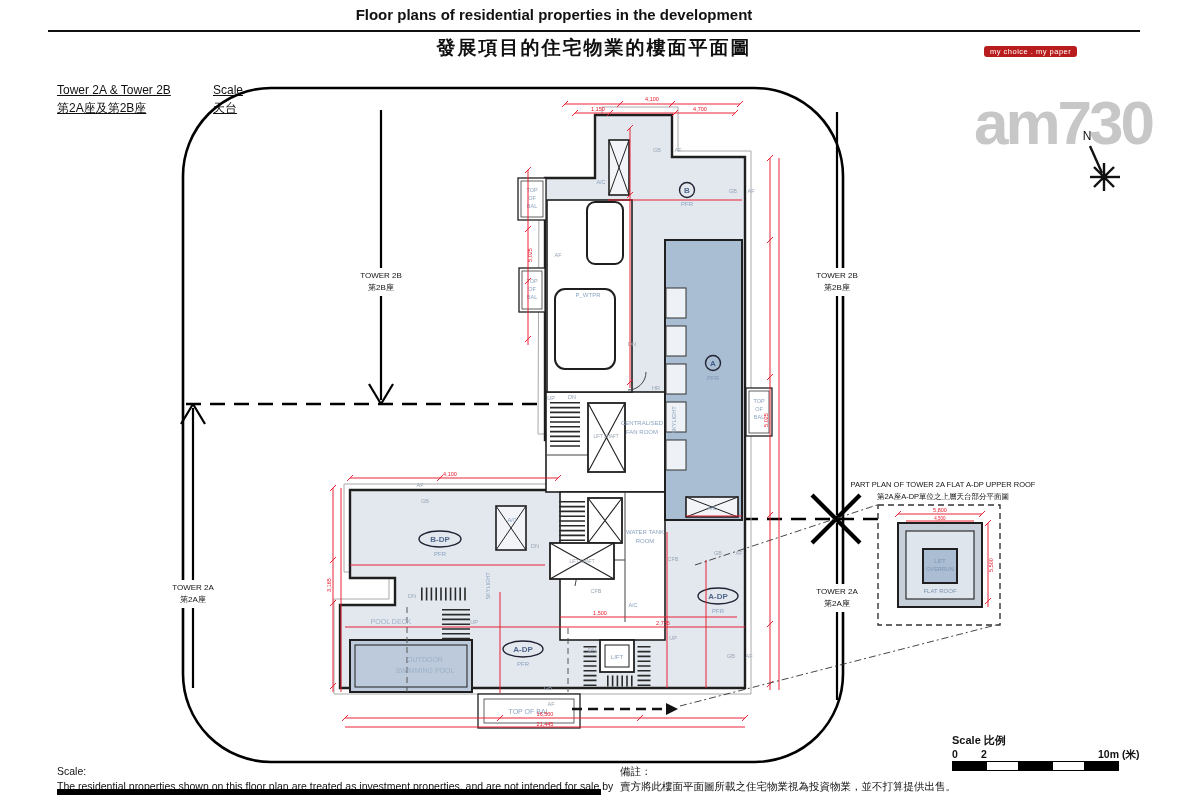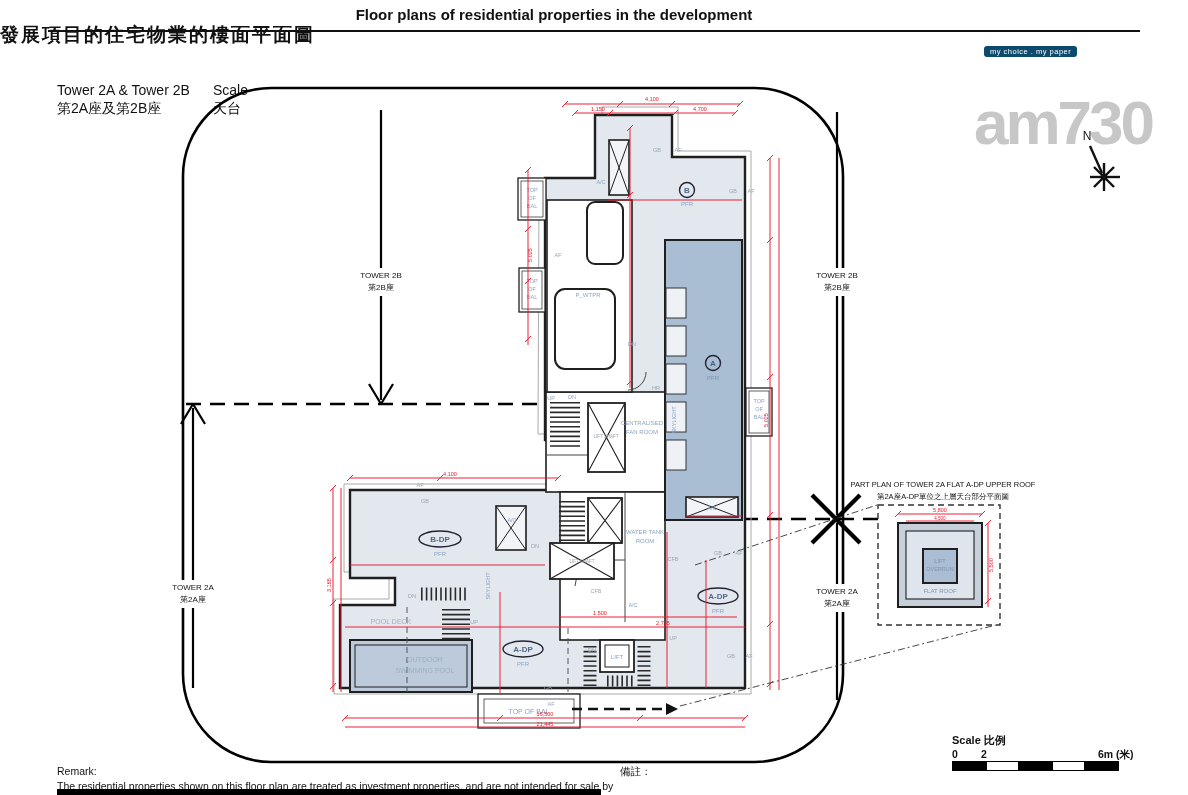--- a/index.html
+++ b/index.html
@@ -3,24 +3,24 @@
 <meta charset="utf-8">
 <style>
   html,body{margin:0;padding:0;}
   body{
     width:1188px;height:795px;position:relative;background:#fff;
     font-family:"Liberation Sans", sans-serif;color:#111;overflow:hidden;
   }
   .abs{position:absolute;}
   .title-en{top:6px;left:0;width:1108px;text-align:center;font-size:15px;font-weight:bold;}
   .title-rule{top:30px;left:48px;width:1092px;height:2px;background:#111;}
-  .title-zh{top:22px;left:0;width:1188px;text-align:left;font-size:19px;font-weight:bold;letter-spacing:2px;}
-  .hdr{font-size:14px;line-height:18px;}
+  .title-zh{top:35px;left:0;width:1188px;text-align:center;font-size:19px;font-weight:bold;letter-spacing:2px;}
+  .hdr{font-size:12px;line-height:18px;text-decoration:underline;}
   .wm{top:38px;left:968px;width:200px;}
-  .wm-tag{position:absolute;top:8px;left:16px;background:#0c4a6e;color:#fff;font-size:7.5px;
+  .wm-tag{position:absolute;top:8px;left:16px;background:#b91c1c;color:#fff;font-size:7.5px;
     padding:1px 6px;border-radius:3px;letter-spacing:.5px;}
   .wm-brand{position:absolute;top:6px;left:6px;font-size:62px;font-weight:bold;color:#c7c7c7;
     letter-spacing:-3px;line-height:1;margin-top:48px;}
   .remark{font-size:10.5px;line-height:15px;}
   .blackbar{top:789px;left:57px;width:544px;height:6px;background:#000;}
   .scale-wrap{top:733px;left:952px;width:200px;font-size:11px;font-weight:bold;}
   .scale-ticks{position:relative;height:13px;font-size:10.5px;}
   .scale-ticks span{position:absolute;top:0;}
   .t0{left:0;} .t2{left:29px;} .t10{left:146px;}
   .scale-bar{width:165px;height:8px;border:1px solid #000;display:flex;}
@@ -315,31 +315,32 @@
     </g>
     <circle cx="1104" cy="177" r="3.4" fill="#111"></circle>
   </g>
 </svg>
 
 <div class="abs scale-wrap">
   <div>Scale 比例</div>
   <div class="scale-ticks">
     <span class="t0">0</span>
     <span class="t2">2</span>
-    <span class="t10">6m (米)</span>
+    <span class="t10">10m (米)</span>
   </div>
   <div class="scale-bar">
     <div class="sb-b"></div>
       <div class="sb-w"></div>
       <div class="sb-b"></div>
       <div class="sb-w"></div>
       <div class="sb-b"></div>
   </div>
 </div>
 
 <div class="abs remark" style="top:764px;left:57px;width:560px;">
-  <div>Remark:</div>
+  <div>Scale:</div>
   <div>The residential properties shown on this floor plan are treated as investment properties, and are not intended for sale by the Vendor.</div>
 </div>
 <div class="abs remark" style="top:764px;left:620px;width:520px;">
   <div>備註：</div>
+  <div>賣方將此樓面平面圖所載之住宅物業視為投資物業，並不打算提供出售。</div>
 </div>
 <div class="abs blackbar"></div>
 
 </body></html>

